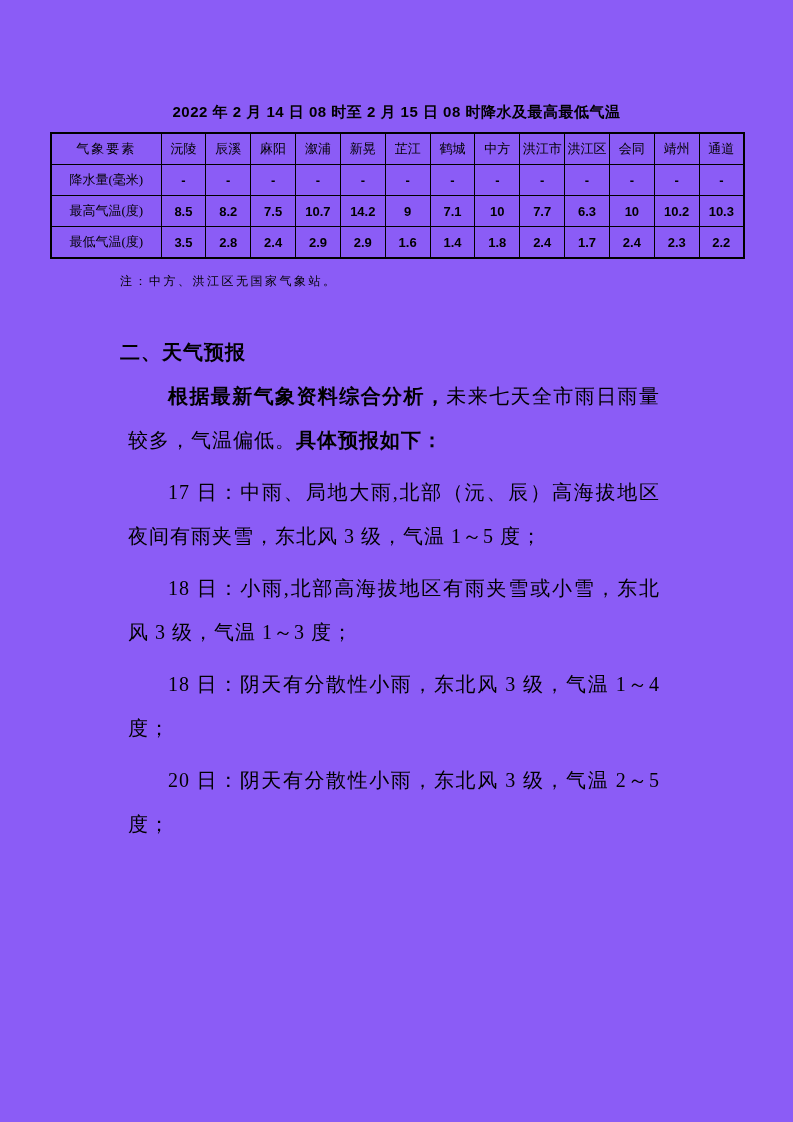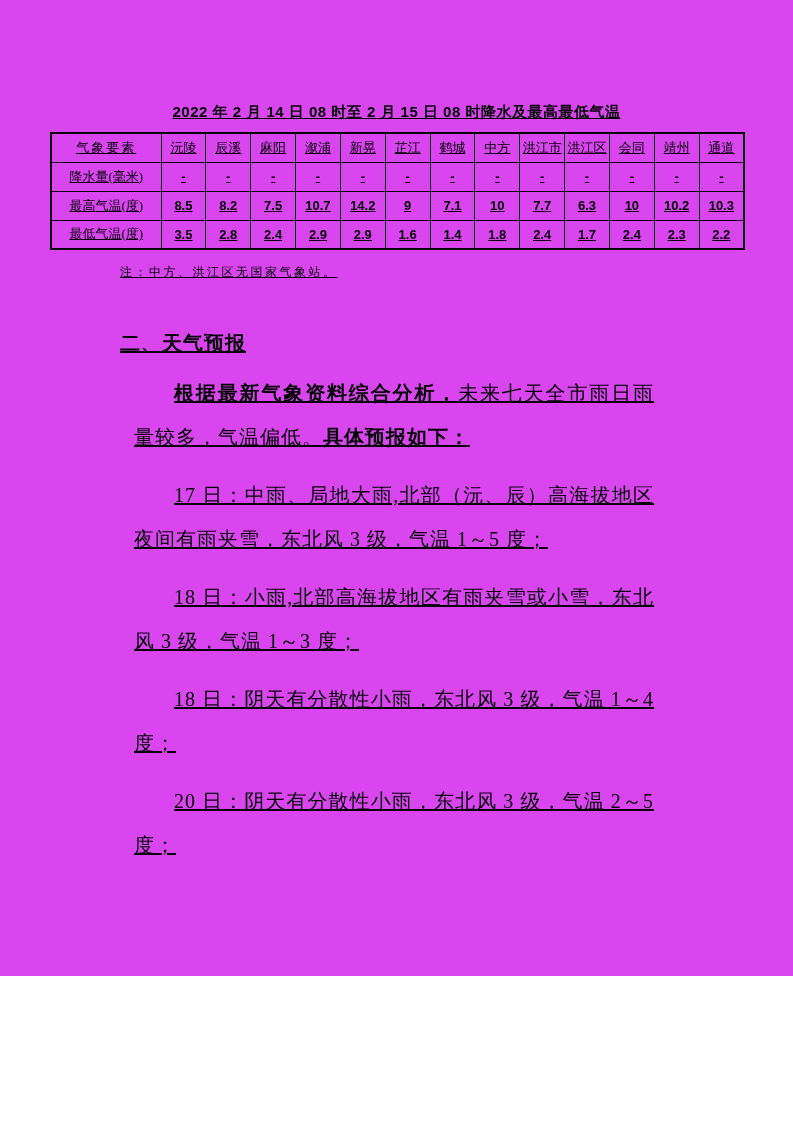--- a/index.html
+++ b/index.html
@@ -1,26 +1,25 @@
 <!DOCTYPE html>
 <html><head>
 <meta charset="utf-8">
 <style>
   * { box-sizing: border-box; }
   html, body { margin: 0; padding: 0; }
   body { background: #ffffff; }
   .page {
     position: relative;
     width: 793px;
-    height: 976px;
-    background: #d946ef;
+    height: 1122px;
+    background: #8b5cf6;
     color: #000000;
     font-family: "Liberation Serif", serif;
     overflow: hidden;
-    text-decoration: underline;
   }
   .doc-title {
     margin: 0;
     padding-top: 101px;
     text-align: center;
     font-family: "Liberation Sans", sans-serif;
     font-size: 15px;
     font-weight: 700;
     letter-spacing: 0.5px;
     line-height: 22px;
@@ -30,21 +29,21 @@
     table-layout: fixed;
     width: 695px;
     margin: 9px 0 0 50px;
     border: 2px solid #000000;
     text-align: center;
   }
   .weather-table th,
   .weather-table td {
     border: 1px solid #000000;
     height: 29px;
-    padding: 0 1px;
+    padding: 6px 1px;
     font-weight: 400;
     font-size: 13px;
     overflow: hidden;
     white-space: nowrap;
   }
   .weather-table col.label-col { width: 110px; }
   .weather-table th.feature-head { letter-spacing: 2px; }
   .weather-table td.num {
     font-family: "Liberation Sans", sans-serif;
     font-weight: 600;
@@ -64,21 +63,21 @@
     line-height: 28px;
   }
   .body-text {
     width: 548px;
     margin: 4px 0 0 120px;
     font-size: 20px;
     line-height: 44px;
     letter-spacing: 1px;
     text-align: justify;
   }
-  .body-text p { margin: 14px; text-indent: 2em; }
+  .body-text p { margin: 8px; text-indent: 2em; }
   .bold { font-weight: 700; }
 </style>
 </head>
 <body>
 
 <div class="page">
 
   <h1 class="doc-title">2022 年 2 月 14 日 08 时至 2 月 15 日 08 时降水及最高最低气温</h1>
 
   <table class="weather-table">

